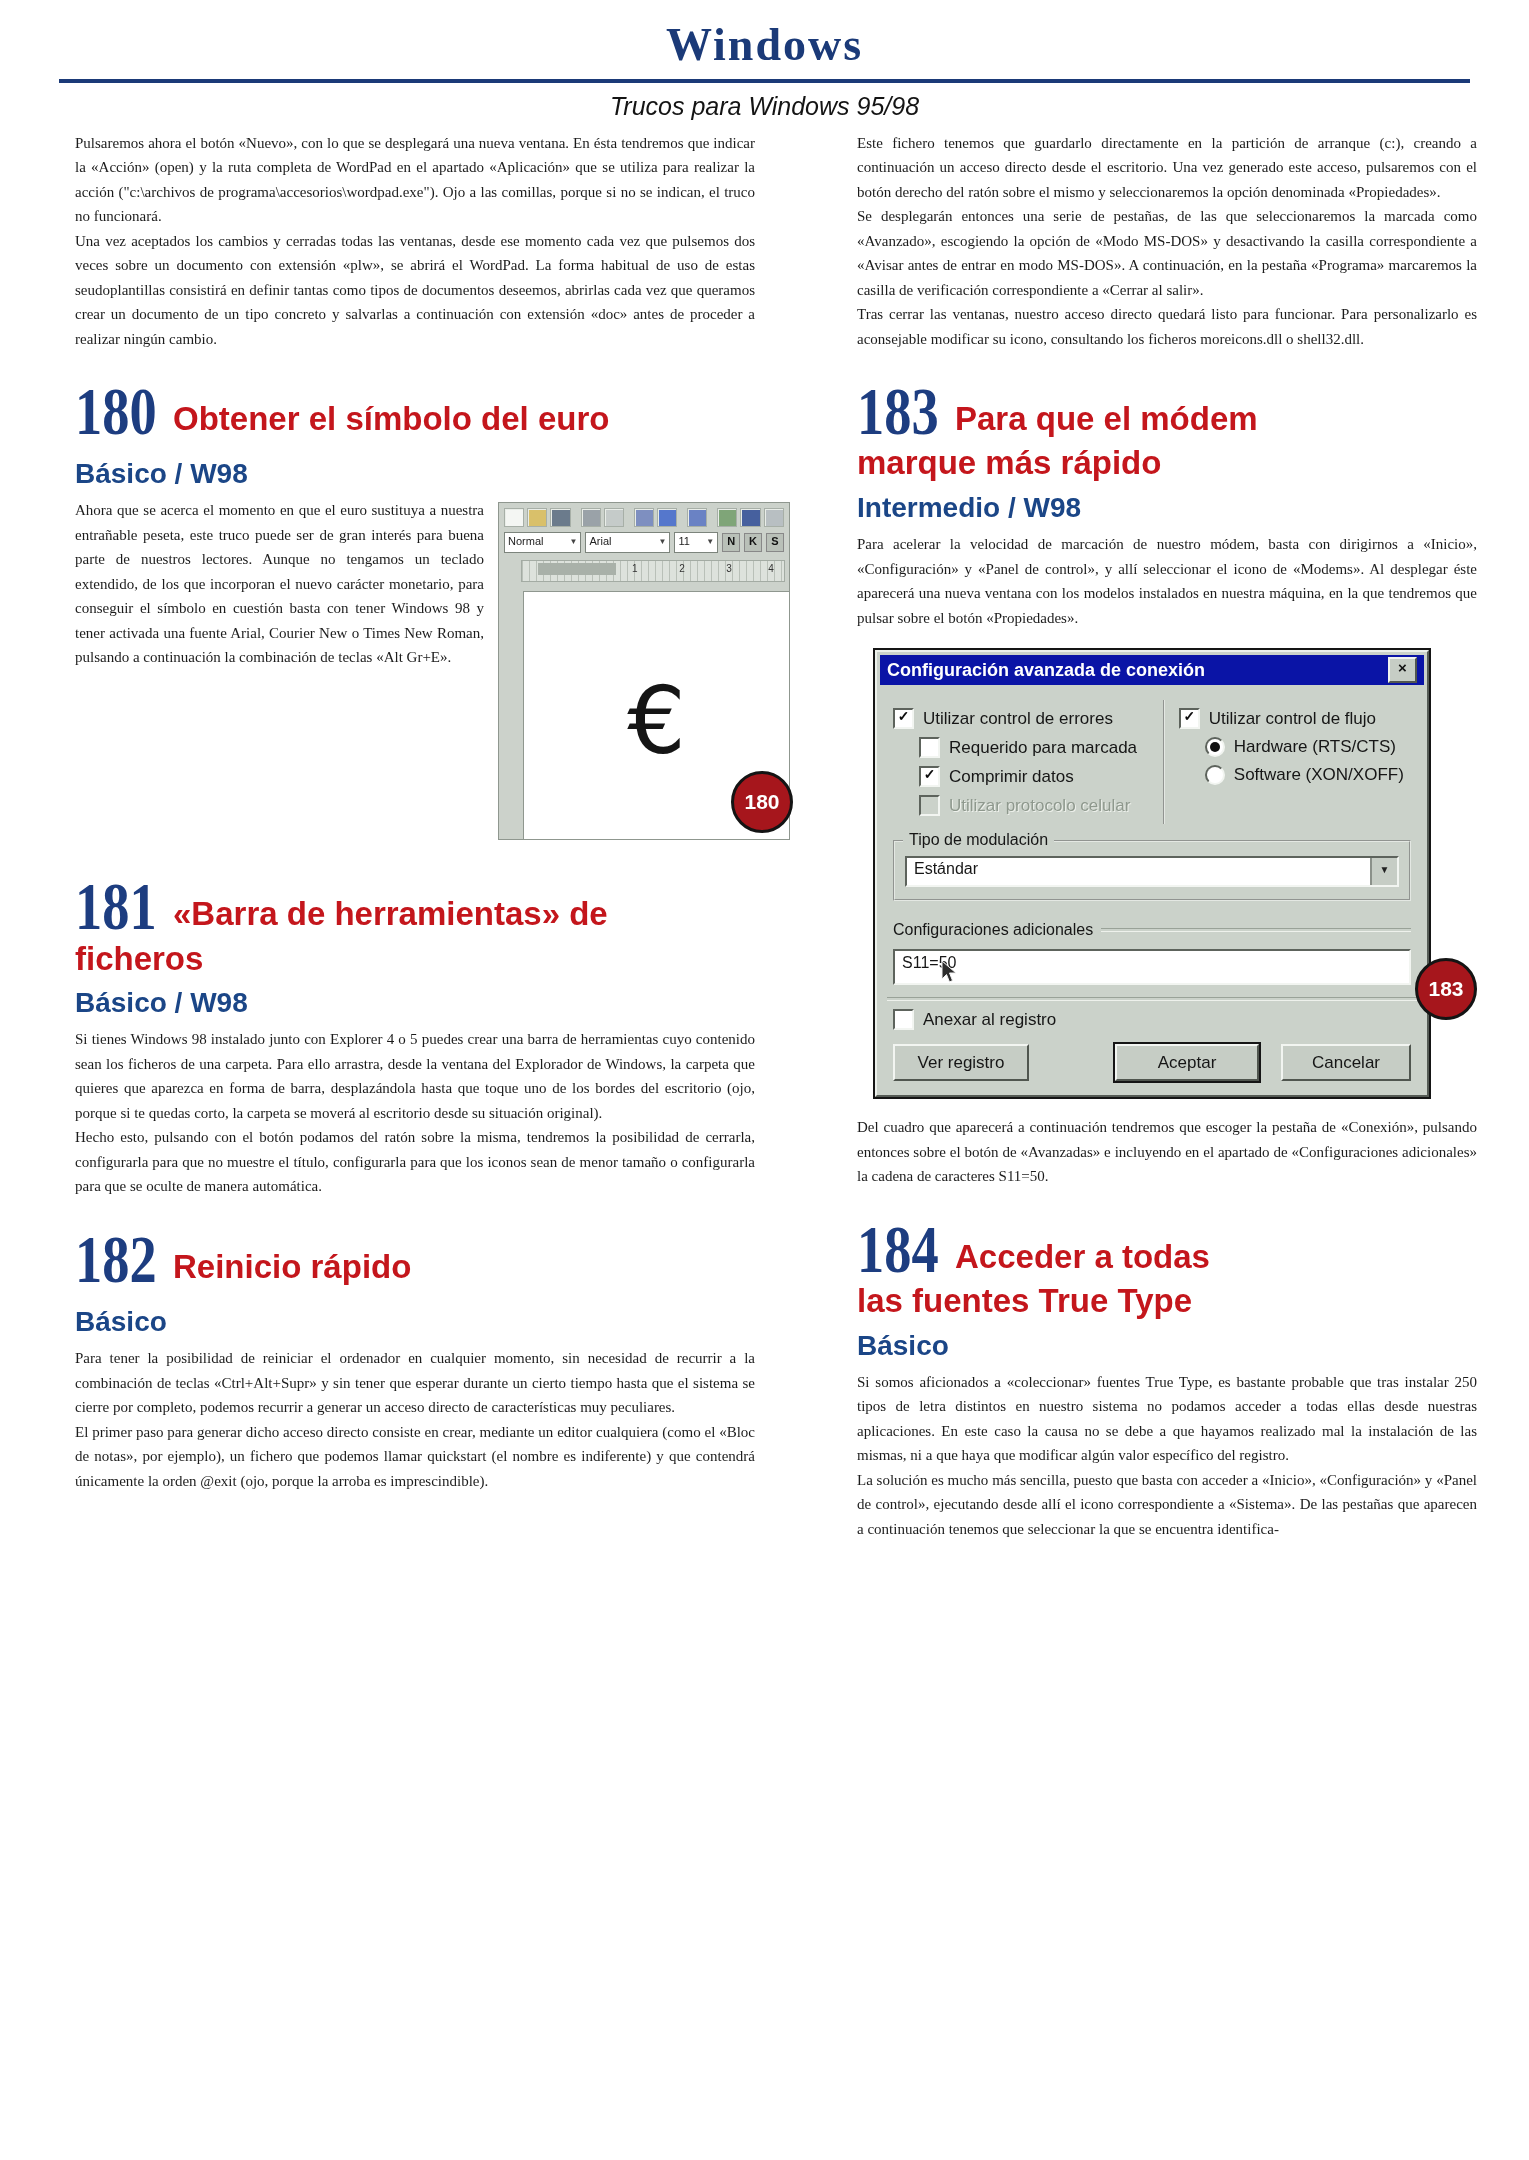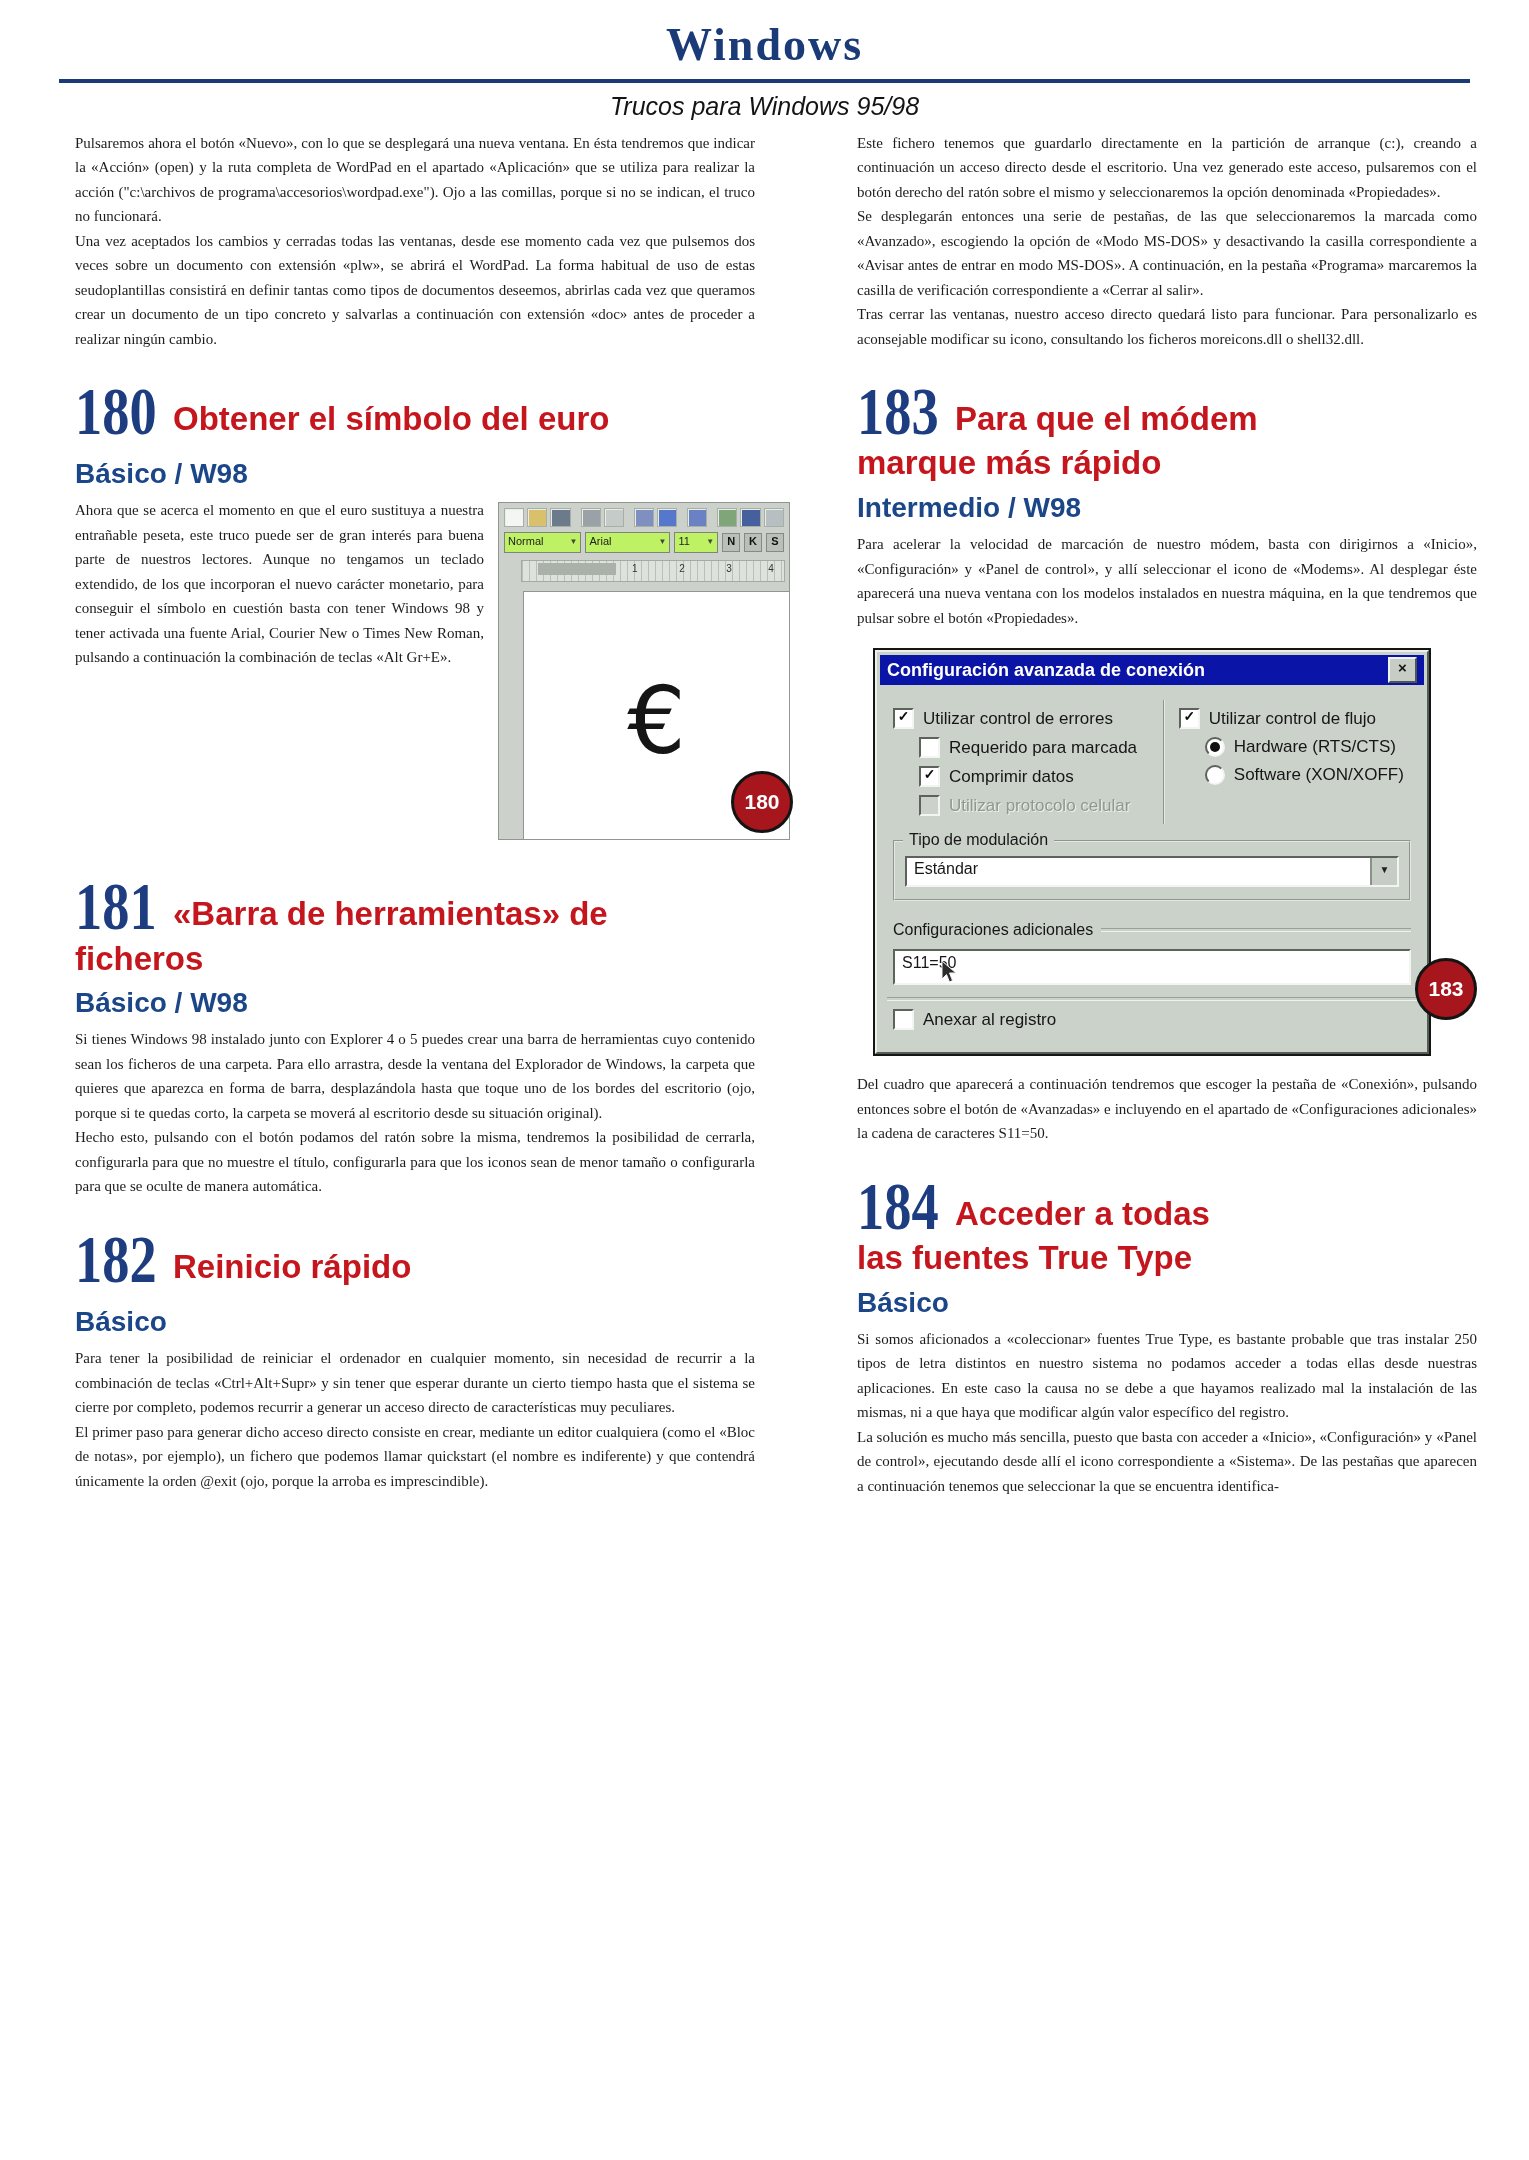--- a/index.html
+++ b/index.html
@@ -24,21 +24,21 @@
   .tip-title{font-family:"Liberation Sans",sans-serif;font-weight:bold;color:#c4161c;font-size:33px;}
   .tip-level{font-family:"Liberation Sans",sans-serif;font-weight:bold;color:#1b4687;
              font-size:28px;margin:12px 0 8px 0;}
   
   .wordpad{float:right;width:290px;height:336px;margin:4px -35px 6px 14px;position:relative;
            background:#ccd2cb;border:1px solid #8f978f;font-family:"Liberation Sans",sans-serif;}
   .wp-row1{display:flex;align-items:center;gap:3px;padding:5px 5px 2px 5px;}
   .wp-icon{width:19px;height:17px;border:1px solid #a7afa7;box-shadow:inset 1px 1px 0 #e9ede8;}
   .wp-sep{width:4px;height:17px;}
   .wp-row2{display:flex;align-items:center;gap:4px;padding:3px 5px;}
-  .wp-combo{background:#bef264;border:1px solid #7c847c;height:19px;font-size:11px;line-height:17px;
+  .wp-combo{background:#ffffff;border:1px solid #7c847c;height:19px;font-size:11px;line-height:17px;
             padding:0 3px;color:#222;position:relative;white-space:nowrap;overflow:hidden;}
   .wp-combo .arr{float:right;font-size:8px;color:#444;margin-left:4px;}
   .wp-fmt{width:17px;height:17px;background:#b9c0b8;border:1px solid #888;font-size:11px;
           font-weight:bold;text-align:center;line-height:15px;color:#111;}
   .wp-ruler{height:20px;margin:4px 4px 0 22px;background:#dde2dc;border:1px solid #a3aba3;
             position:relative;font-size:10px;color:#333;
             background-image:repeating-linear-gradient(90deg,#b9c0b8 0 1px,transparent 1px 7px);}
   .wp-ruler .seg{position:absolute;left:6%;top:2px;width:30%;height:12px;background:#a9b1a9;}
   .wp-ruler i{position:absolute;top:2px;font-style:normal;}
   .wp-doc{position:absolute;left:24px;right:0;top:88px;bottom:0;background:#fff;
@@ -245,20 +245,25 @@
             </svg>
           </span>
 
           <div class="etch"></div>
 
           <div class="chk">
             <span class="box"></span>
             <span>Anexar al registro</span>
           </div>
 
+          <div class="btns">
+            <span class="btn btn-viewlog">Ver registro</span>
+            <span class="btn btn-ok">Aceptar</span>
+            <span class="btn btn-cancel">Cancelar</span>
+          </div>
         </div>
         <span class="badge">183</span>
       </div>
 
       <p class="body">Del cuadro que aparecerá a continuación tendremos que escoger la pestaña de «Conexión», pulsando entonces sobre el botón de «Avanzadas» e incluyendo en el apartado de «Configuraciones adicionales» la cadena de caracteres S11=50.</p>
 
       <div class="tip-head">
         <span class="tip-num">184</span><span class="tip-title">Acceder a todas</span><br>
         <span class="tip-title">las fuentes True Type</span>
       </div>

